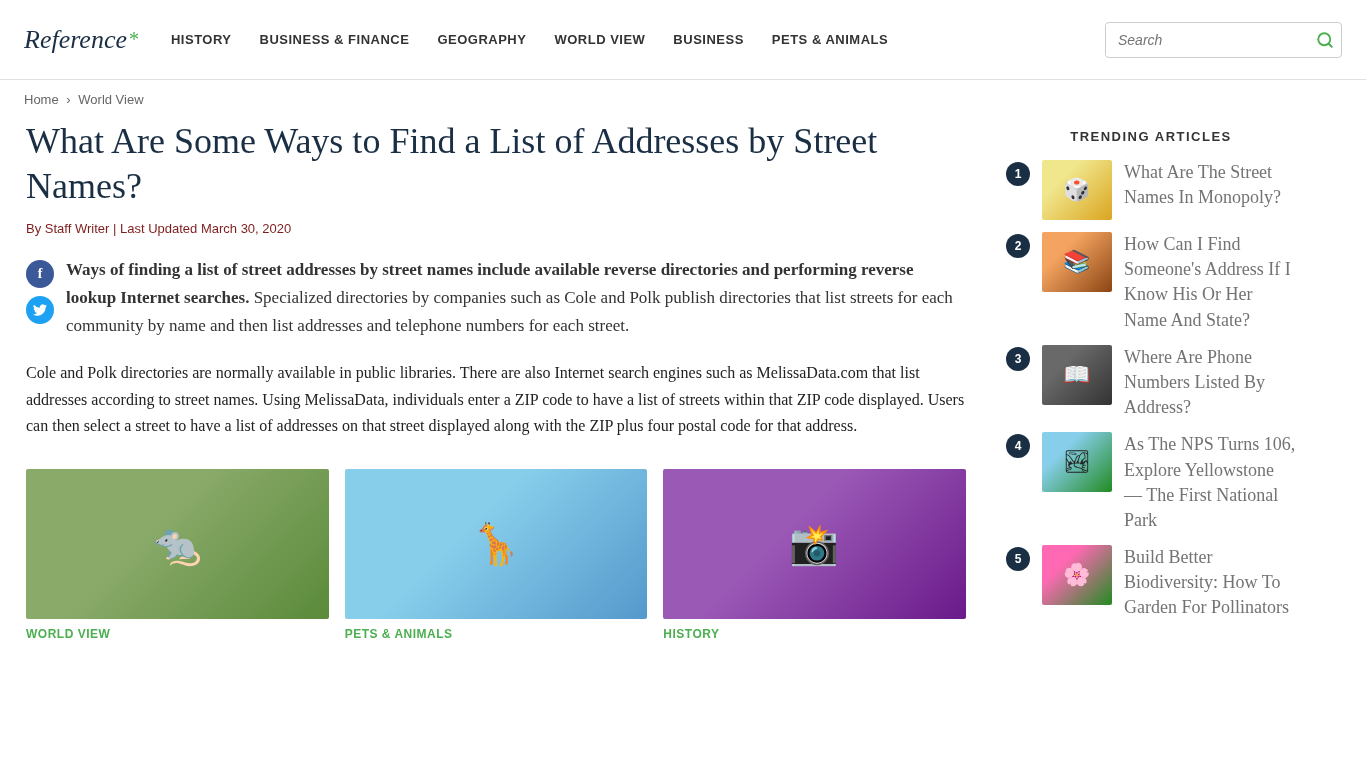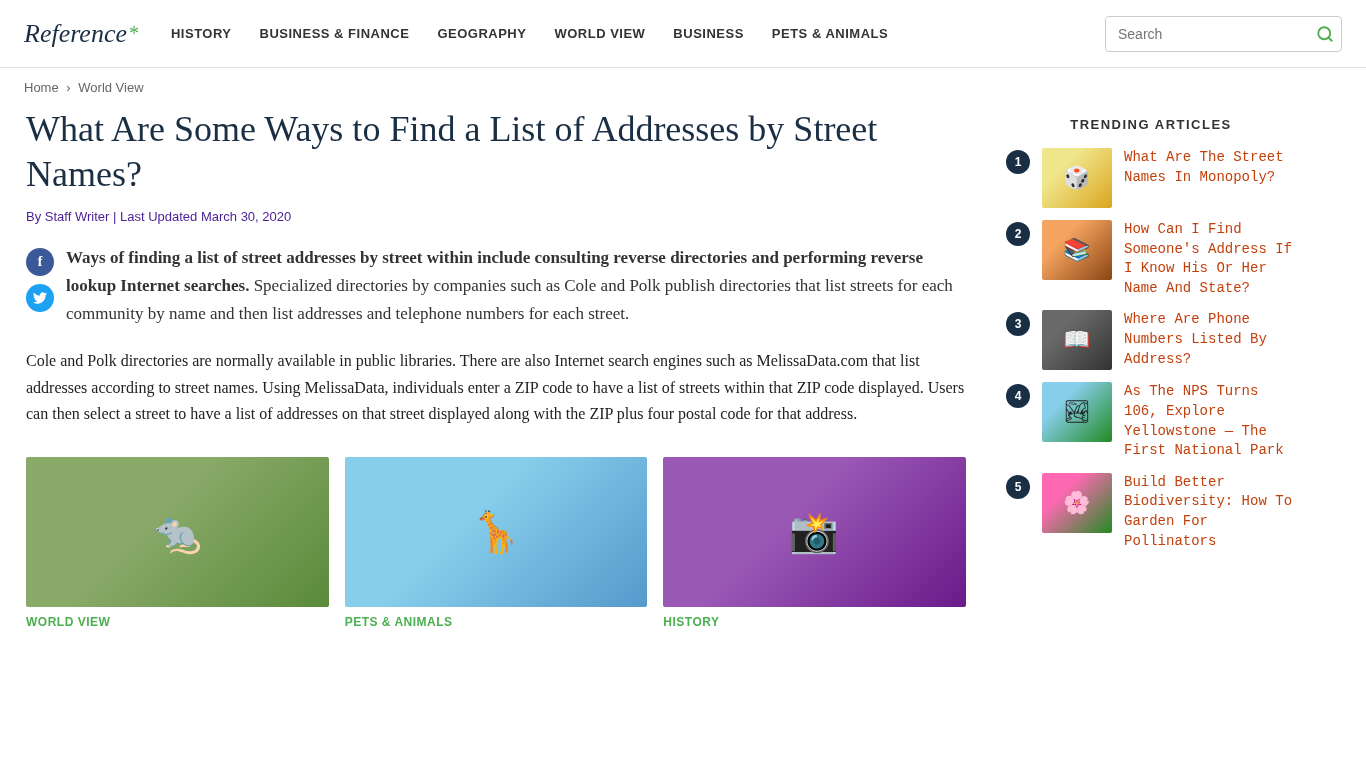--- a/index.html
+++ b/index.html
@@ -3,21 +3,21 @@
   <meta charset="utf-8">
   <style>
     * { margin: 0; padding: 0; box-sizing: border-box; }
     body { font-family: Georgia, 'Times New Roman', serif; font-size: 16px; color: #222; background: #fff; }
 
     
     .header {
       display: flex;
       align-items: center;
       padding: 12px 24px;
-      height: 68px;
+      height: 80px;
       border-bottom: 1px solid #e0e0e0;
       background: #fff;
     }
     .logo {
       display: flex;
       align-items: center;
       margin-right: 32px;
       text-decoration: none;
     }
     .logo-text {
@@ -55,20 +55,21 @@
       width: 237px;
     }
     .search-input {
       border: none;
       outline: none;
       padding: 8px 12px;
       font-size: 14px;
       width: 200px;
       font-family: Arial, sans-serif;
       color: #999;
+      font-style: italic;
     }
     .search-btn {
       background: none;
       border: none;
       padding: 8px 10px;
       cursor: pointer;
       display: flex;
       align-items: center;
       justify-content: center;
     }
@@ -100,21 +101,21 @@
       font-family: Georgia, serif;
       font-size: 36px;
       font-weight: normal;
       color: #1a2e44;
       line-height: 1.25;
       margin-bottom: 12px;
     }
     .article-meta {
       font-family: Arial, sans-serif;
       font-size: 13px;
-      color: #4c1d95;
+      color: #7f1d1d;
       margin-bottom: 20px;
     }
 
     
     .social-share {
       float: left;
       margin-right: 12px;
       display: flex;
       flex-direction: column;
       gap: 8px;
@@ -252,23 +253,23 @@
       align-items: center;
       justify-content: center;
       font-size: 22px;
     }
     .thumb-monopoly { background: linear-gradient(135deg, #f0e68c 30%, #daa520 100%); }
     .thumb-books { background: linear-gradient(135deg, #f4a460 30%, #8b4513 100%); }
     .thumb-phonebook { background: linear-gradient(135deg, #696969 30%, #333 100%); }
     .thumb-yellowstone { background: linear-gradient(135deg, #87ceeb 30%, #228b22 100%); }
     .thumb-garden { background: linear-gradient(135deg, #ff69b4 30%, #228b22 100%); }
     .trending-text {
-      font-family: Liberation Mono, monospace;
-      font-size: 14px;
-      color: #c2410c;
+      font-family: Liberation Serif, serif;
+      font-size: 18px;
+      color: #737373;
       line-height: 1.4;
     }
   </style>
 </head>
 <body>
 
 <header class="header">
   <a class="logo" href="#">
     <span class="logo-text">Reference</span>
       <span class="logo-asterisk">*</span>
@@ -311,21 +312,21 @@
     <div class="article-lead">
       <div class="social-share">
         <div class="social-icon facebook-icon">f</div>
         <div class="social-icon twitter-icon">
           <svg width="14" height="12" viewBox="0 0 24 20" fill="white">
             <path d="M24 2.557a9.83 9.83 0 0 1-2.828.775 4.932 4.932 0 0 0 2.165-2.724 9.864 9.864 0 0 1-3.127 1.195 4.916 4.916 0 0 0-8.384 4.482A13.944 13.944 0 0 1 1.64.901a4.916 4.916 0 0 0 1.522 6.557A4.902 4.902 0 0 1 .96 6.845v.062a4.916 4.916 0 0 0 3.95 4.827 4.996 4.996 0 0 1-2.212.085 4.917 4.917 0 0 0 4.59 3.415A9.868 9.868 0 0 1 0 17.539a13.933 13.933 0 0 0 7.548 2.212c9.057 0 14.01-7.503 14.01-14.01 0-.213-.005-.425-.014-.636A10.012 10.012 0 0 0 24 2.557z"></path>
           </svg>
         </div>
       </div>
       <div class="article-body">
-        <strong>Ways of finding a list of street addresses by street within include consulting reverse directories and performing reverse lookup Internet searches.</strong><span> Specialized directories by companies such as Cole and Polk publish directories that list streets for each community by name and then list addresses and telephone numbers for each street.</span>
+        <strong>Ways of finding a list of street addresses by street names include available reverse directories and performing reverse lookup Internet searches.</strong><span> Specialized directories by companies such as Cole and Polk publish directories that list streets for each community by name and then list addresses and telephone numbers for each street.</span>
       </div>
     </div>
 
     <p class="article-paragraph">Cole and Polk directories are normally available in public libraries. There are also Internet search engines such as MelissaData.com that list addresses according to street names. Using MelissaData, individuals enter a ZIP code to have a list of streets within that ZIP code displayed. Users can then select a street to have a list of addresses on that street displayed along with the ZIP plus four postal code for that address.</p>
 
     <div class="more-from">
       <div class="cards-grid">
 
         <div class="card">
           <div class="card-img-placeholder card-img-rat">🐀</div>

